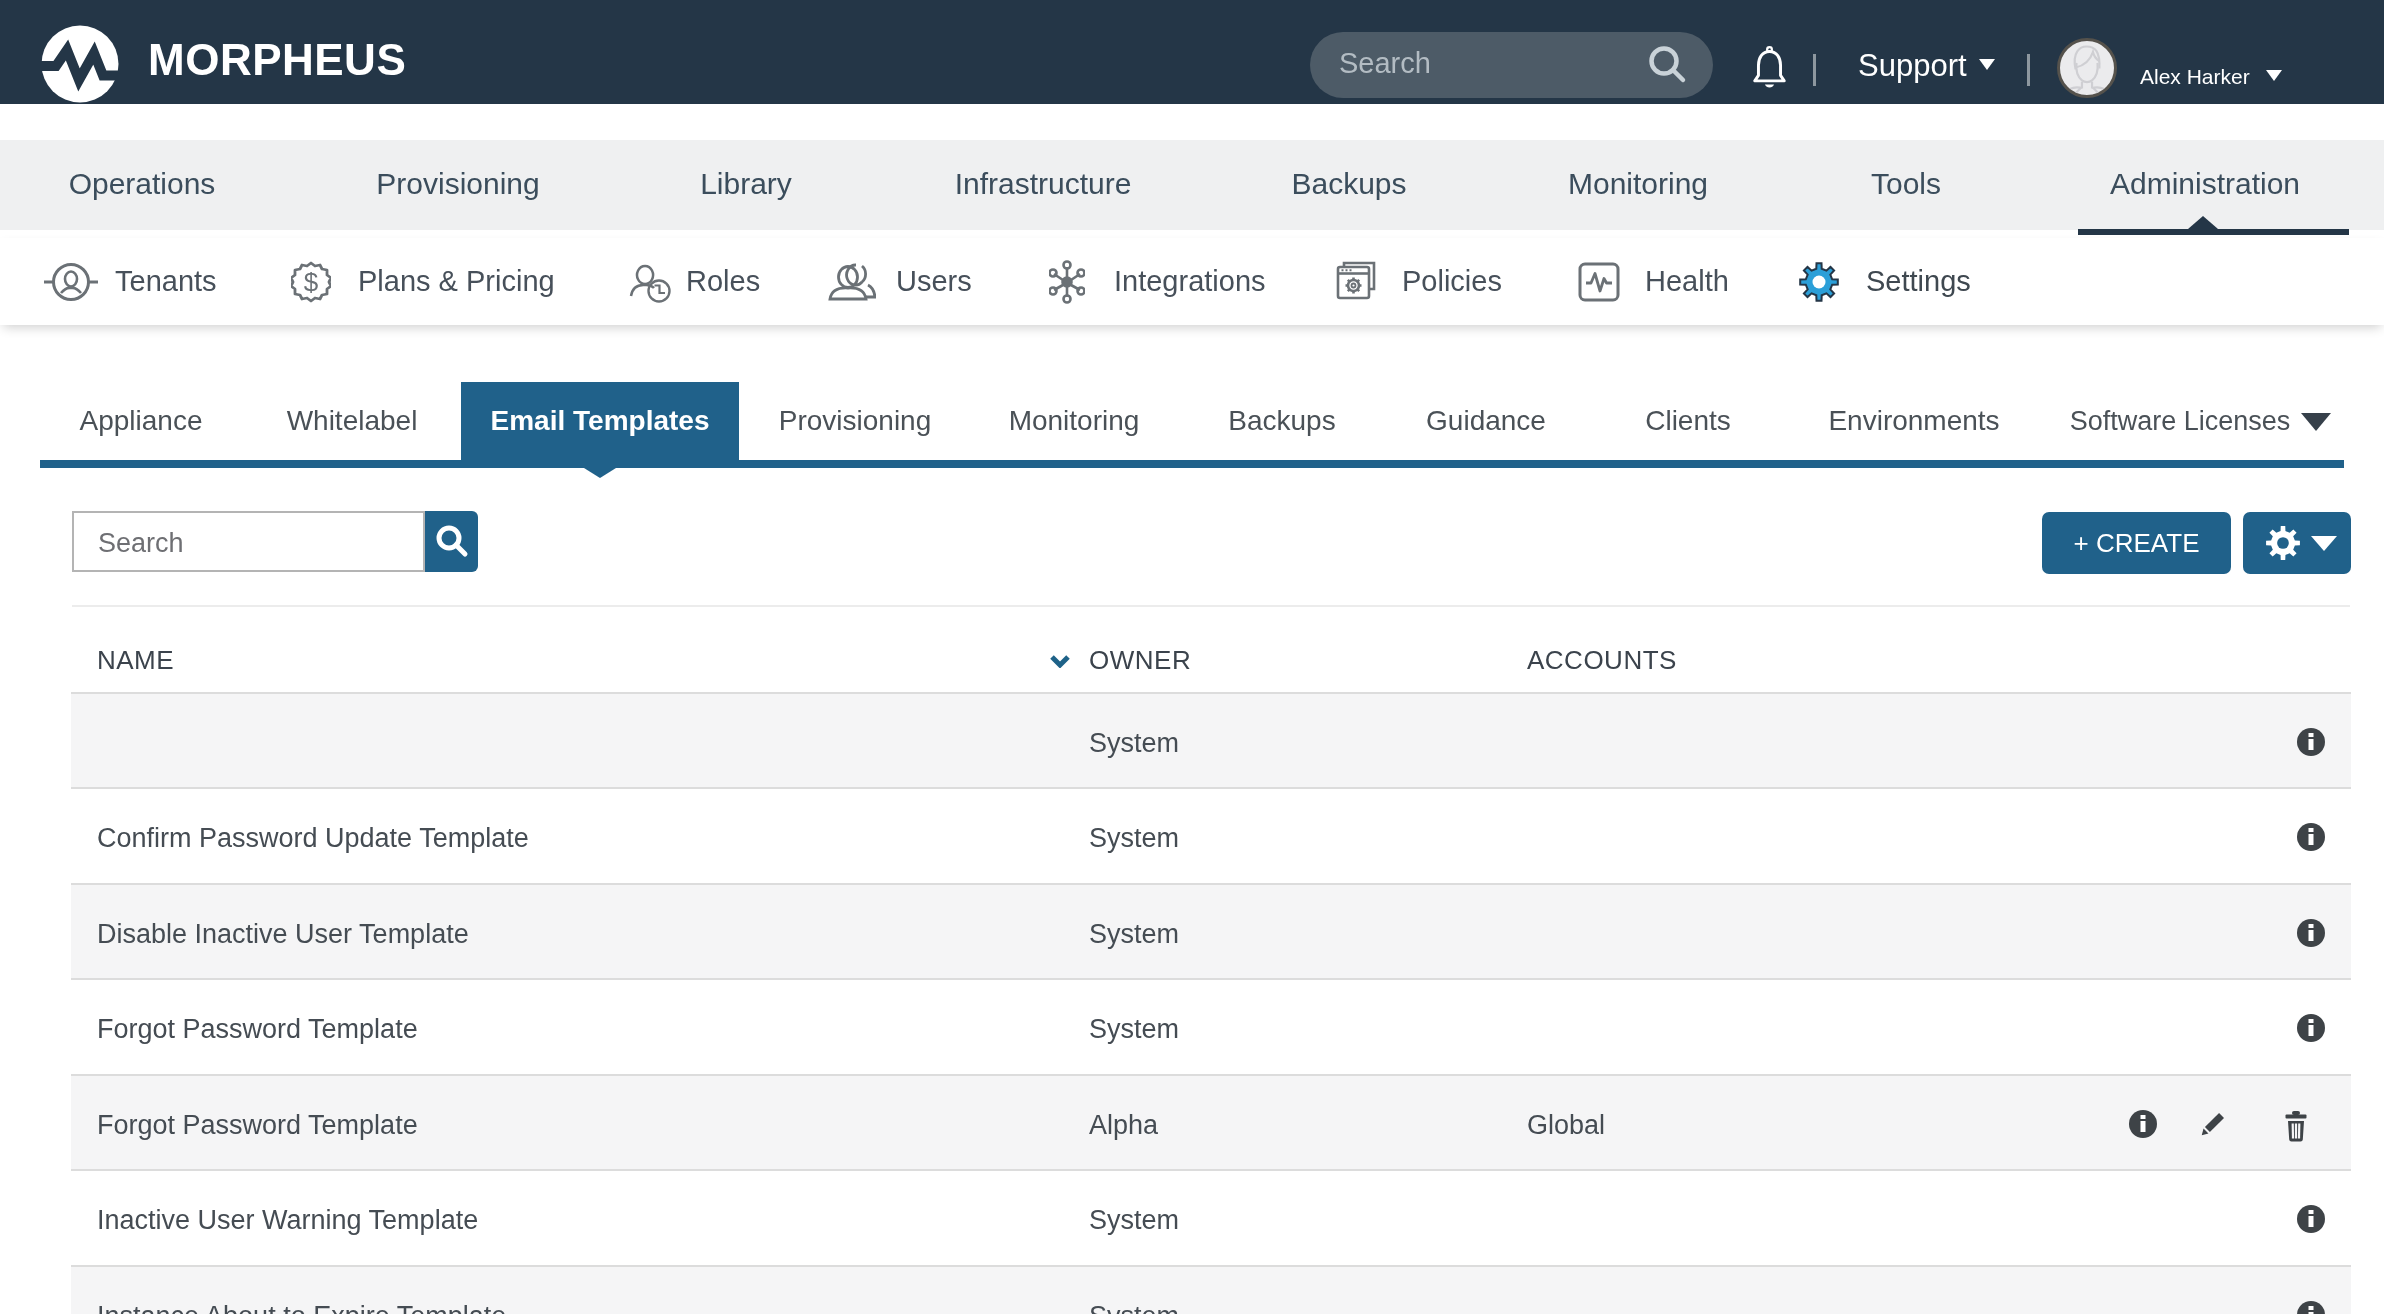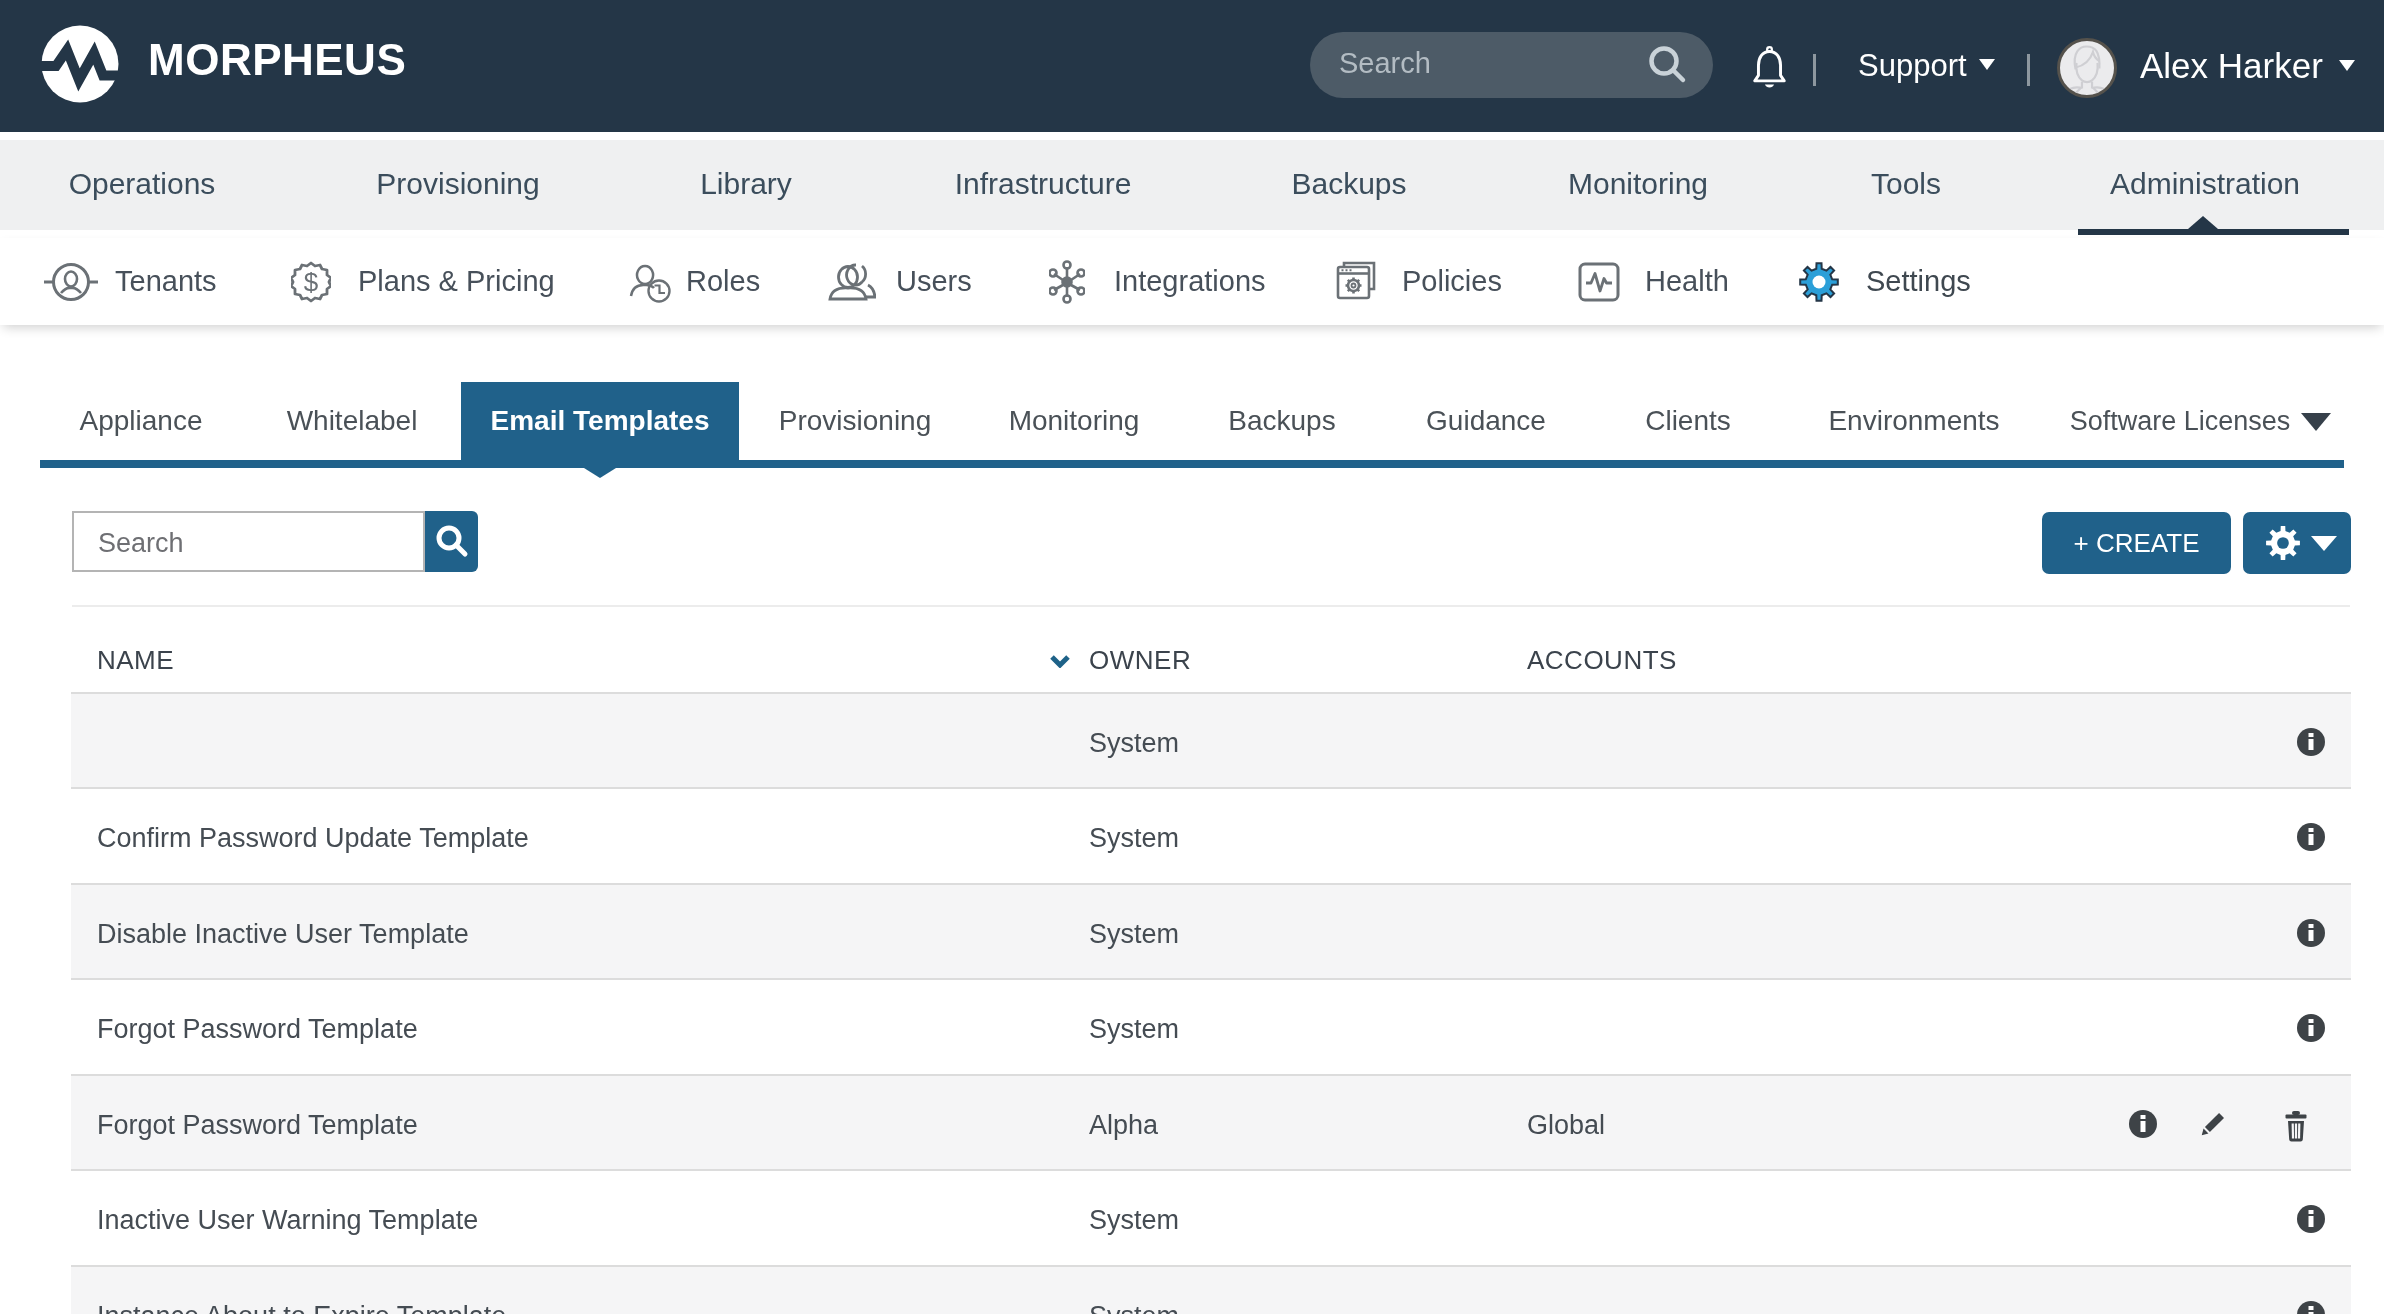--- a/index.html
+++ b/index.html
@@ -1,29 +1,29 @@
 <!DOCTYPE html>
 <html><head>
 <meta charset="utf-8">
 <style>
 * { margin:0; padding:0; box-sizing:border-box; }
 html,body { width:2384px; height:1314px; background:#fff; font-family:"Liberation Sans", sans-serif; overflow:hidden; }
 
-#topbar { position:absolute; left:0; top:0; width:2384px; height:132px; background:#243647; }
+#topbar { position:absolute; left:0; top:0; width:2384px; height:104px; background:#243647; }
 #logo { position:absolute; left:41px; top:23px; }
 #brand { position:absolute; left:148px; top:35px; color:#fff; font-size:44px; font-weight:bold; letter-spacing:0.5px; }
 #hsearch { position:absolute; left:1310px; top:32px; width:403px; height:66px; background:#4d5b67; border-radius:33px; }
 #hsearch .ph { position:absolute; left:29px; top:15px; font-size:29px; color:#b3bcc3; }
 #hsearch svg { position:absolute; right:24px; top:12px; }
 #bell { position:absolute; left:1752px; top:45px; }
 .hdiv { position:absolute; top:54px; width:3px; height:32px; background:#8d979f; }
 #support { position:absolute; left:1858px; top:48px; color:#fff; font-size:31px; }
 .caret-dn { display:inline-block; width:0; height:0; border-left:8px solid transparent; border-right:8px solid transparent; border-top:11px solid #fff; vertical-align:middle; margin-left:12px; margin-top:-6px; }
 #avatar { position:absolute; left:2057px; top:38px; width:60px; height:60px; border-radius:50%; background:#ebebed; border:3px solid #55524c; overflow:hidden; }
-#uname { position:absolute; left:2140px; top:46px; color:#fff; font-size:35px; }
+#uname { position:absolute; left:2140px; top:65px; color:#fff; font-size:21px; }
 #uname .caret-dn { margin-left:16px; }
 
 #mainnav { position:absolute; left:0; top:140px; width:2384px; height:90px; background:#eff0f1; }
 #mainnav span { position:absolute; top:27px; font-size:30px; color:#3b4d5c; transform:translateX(-50%); white-space:nowrap; }
 #adm-line { position:absolute; left:2078px; top:89px; width:271px; height:6px; background:#243647; z-index:6; }
 #adm-caret { position:absolute; left:2188px; top:76px; z-index:6; width:0; height:0; border-left:15px solid transparent; border-right:15px solid transparent; border-bottom:13px solid #243647; }
 
 #subnav { position:absolute; left:0; top:230px; width:2384px; height:87px; background:#fff; box-shadow:0 5px 11px -3px rgba(0,0,0,0.20);margin-top:8px; }
 .sitem { position:absolute; top:0; height:87px; display:flex; align-items:center; }
 .sitem .lbl { font-size:29px; color:#47505a; }

